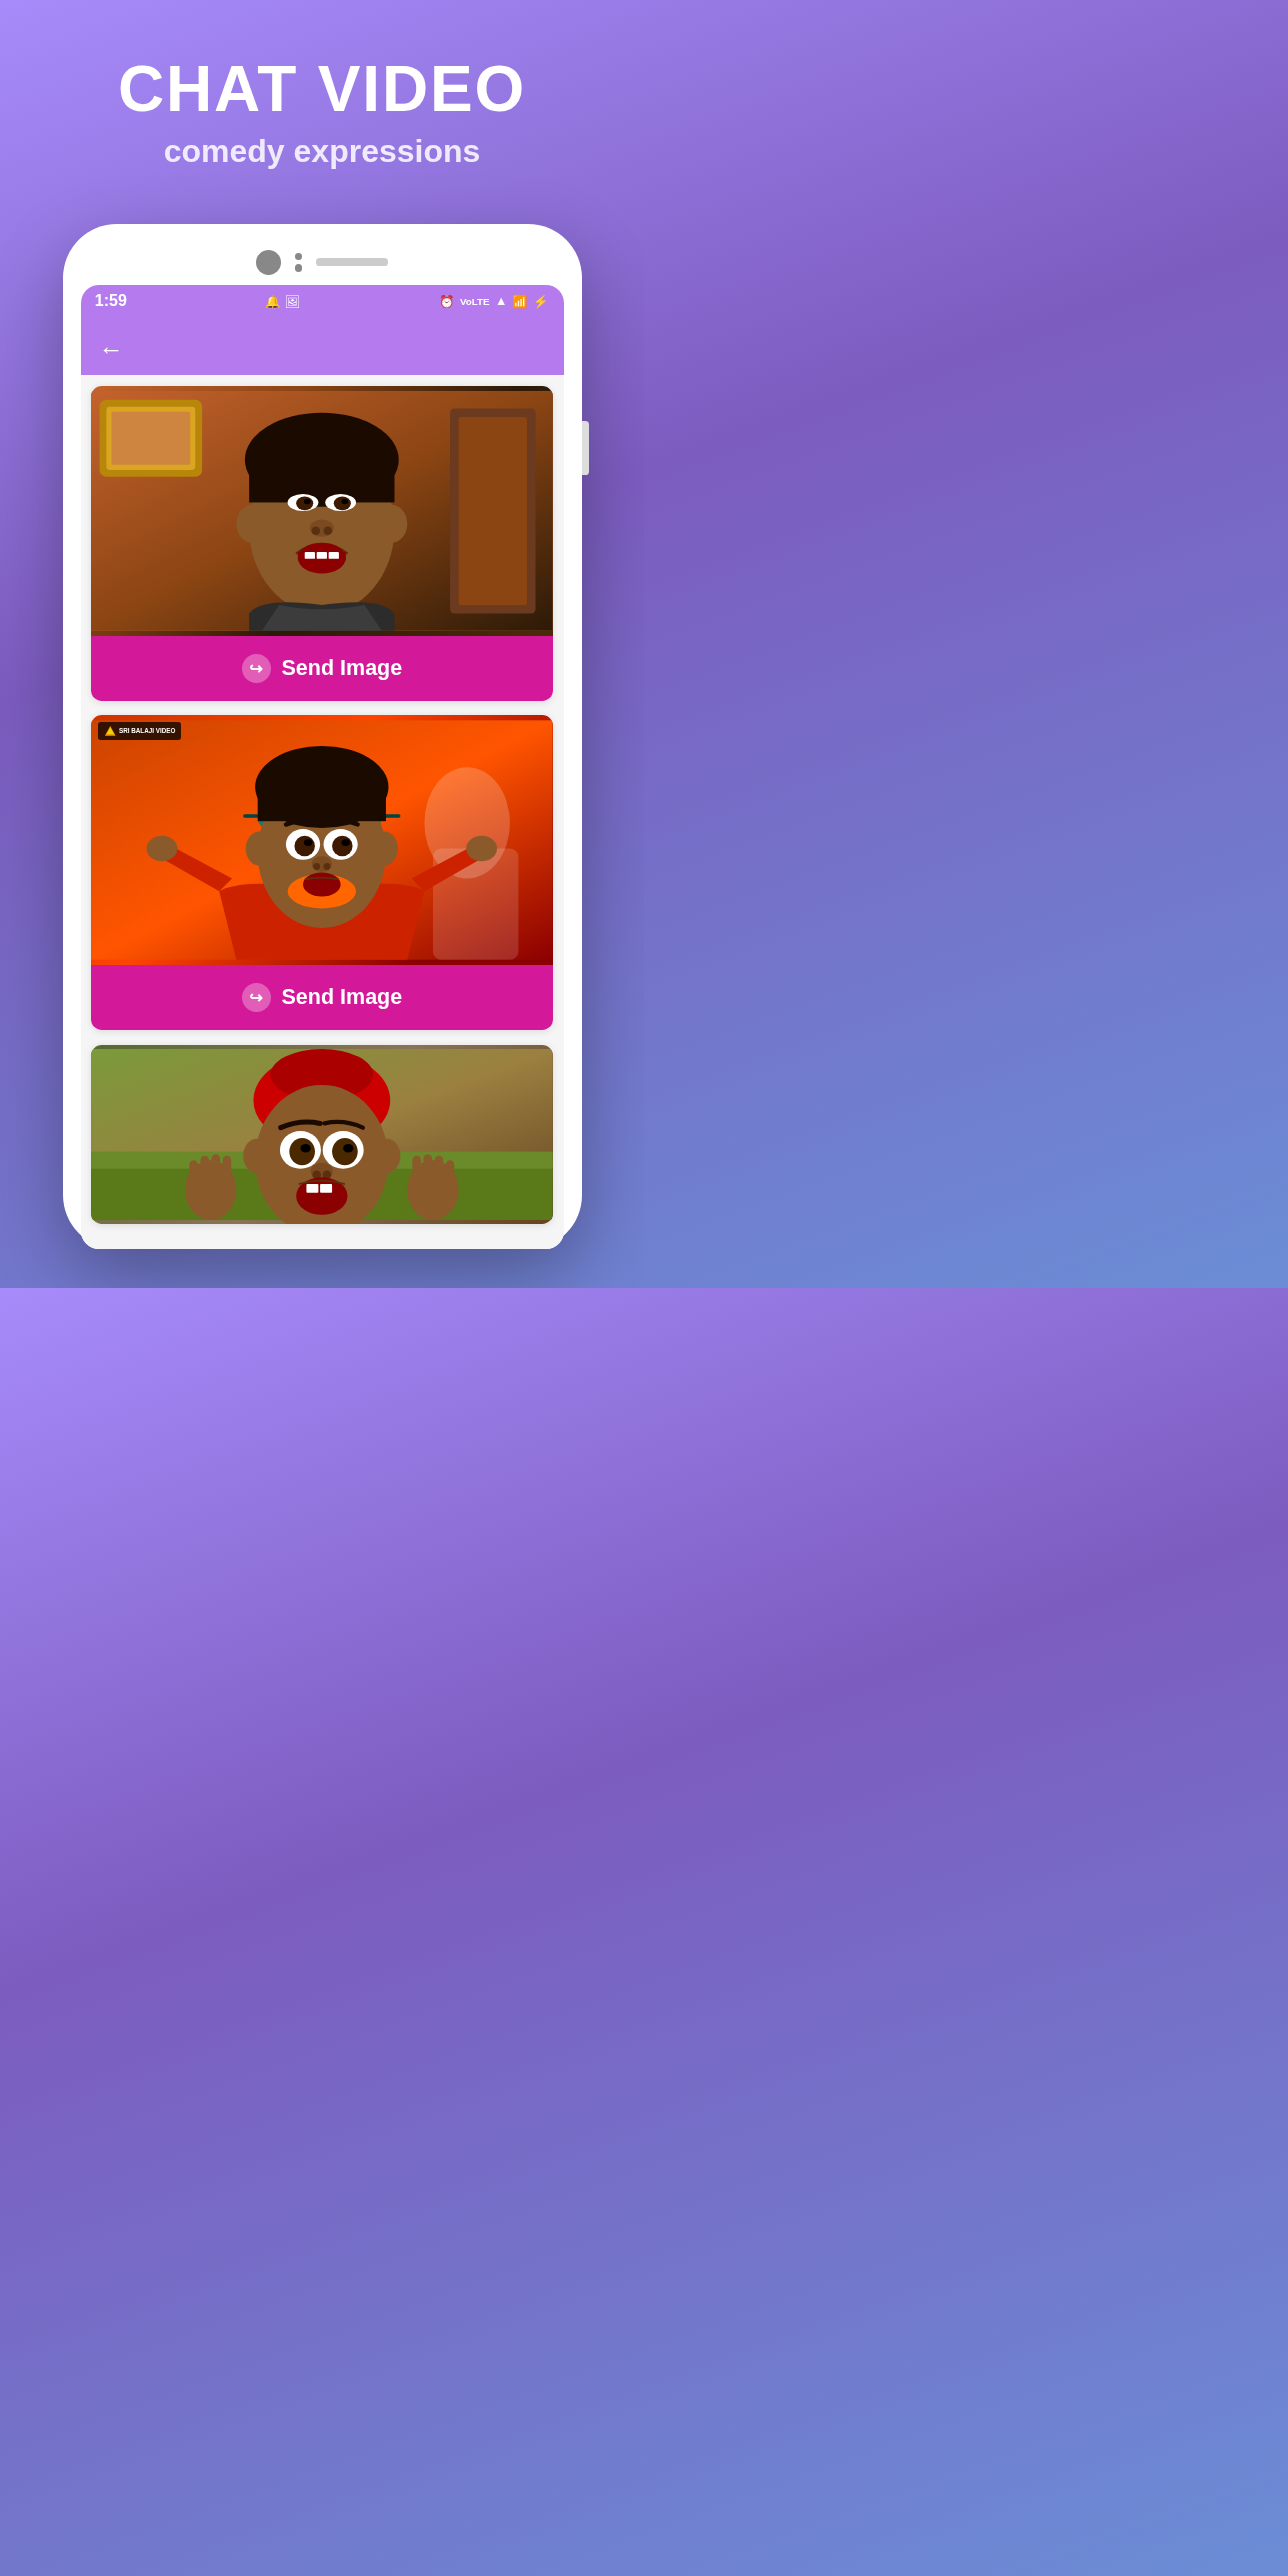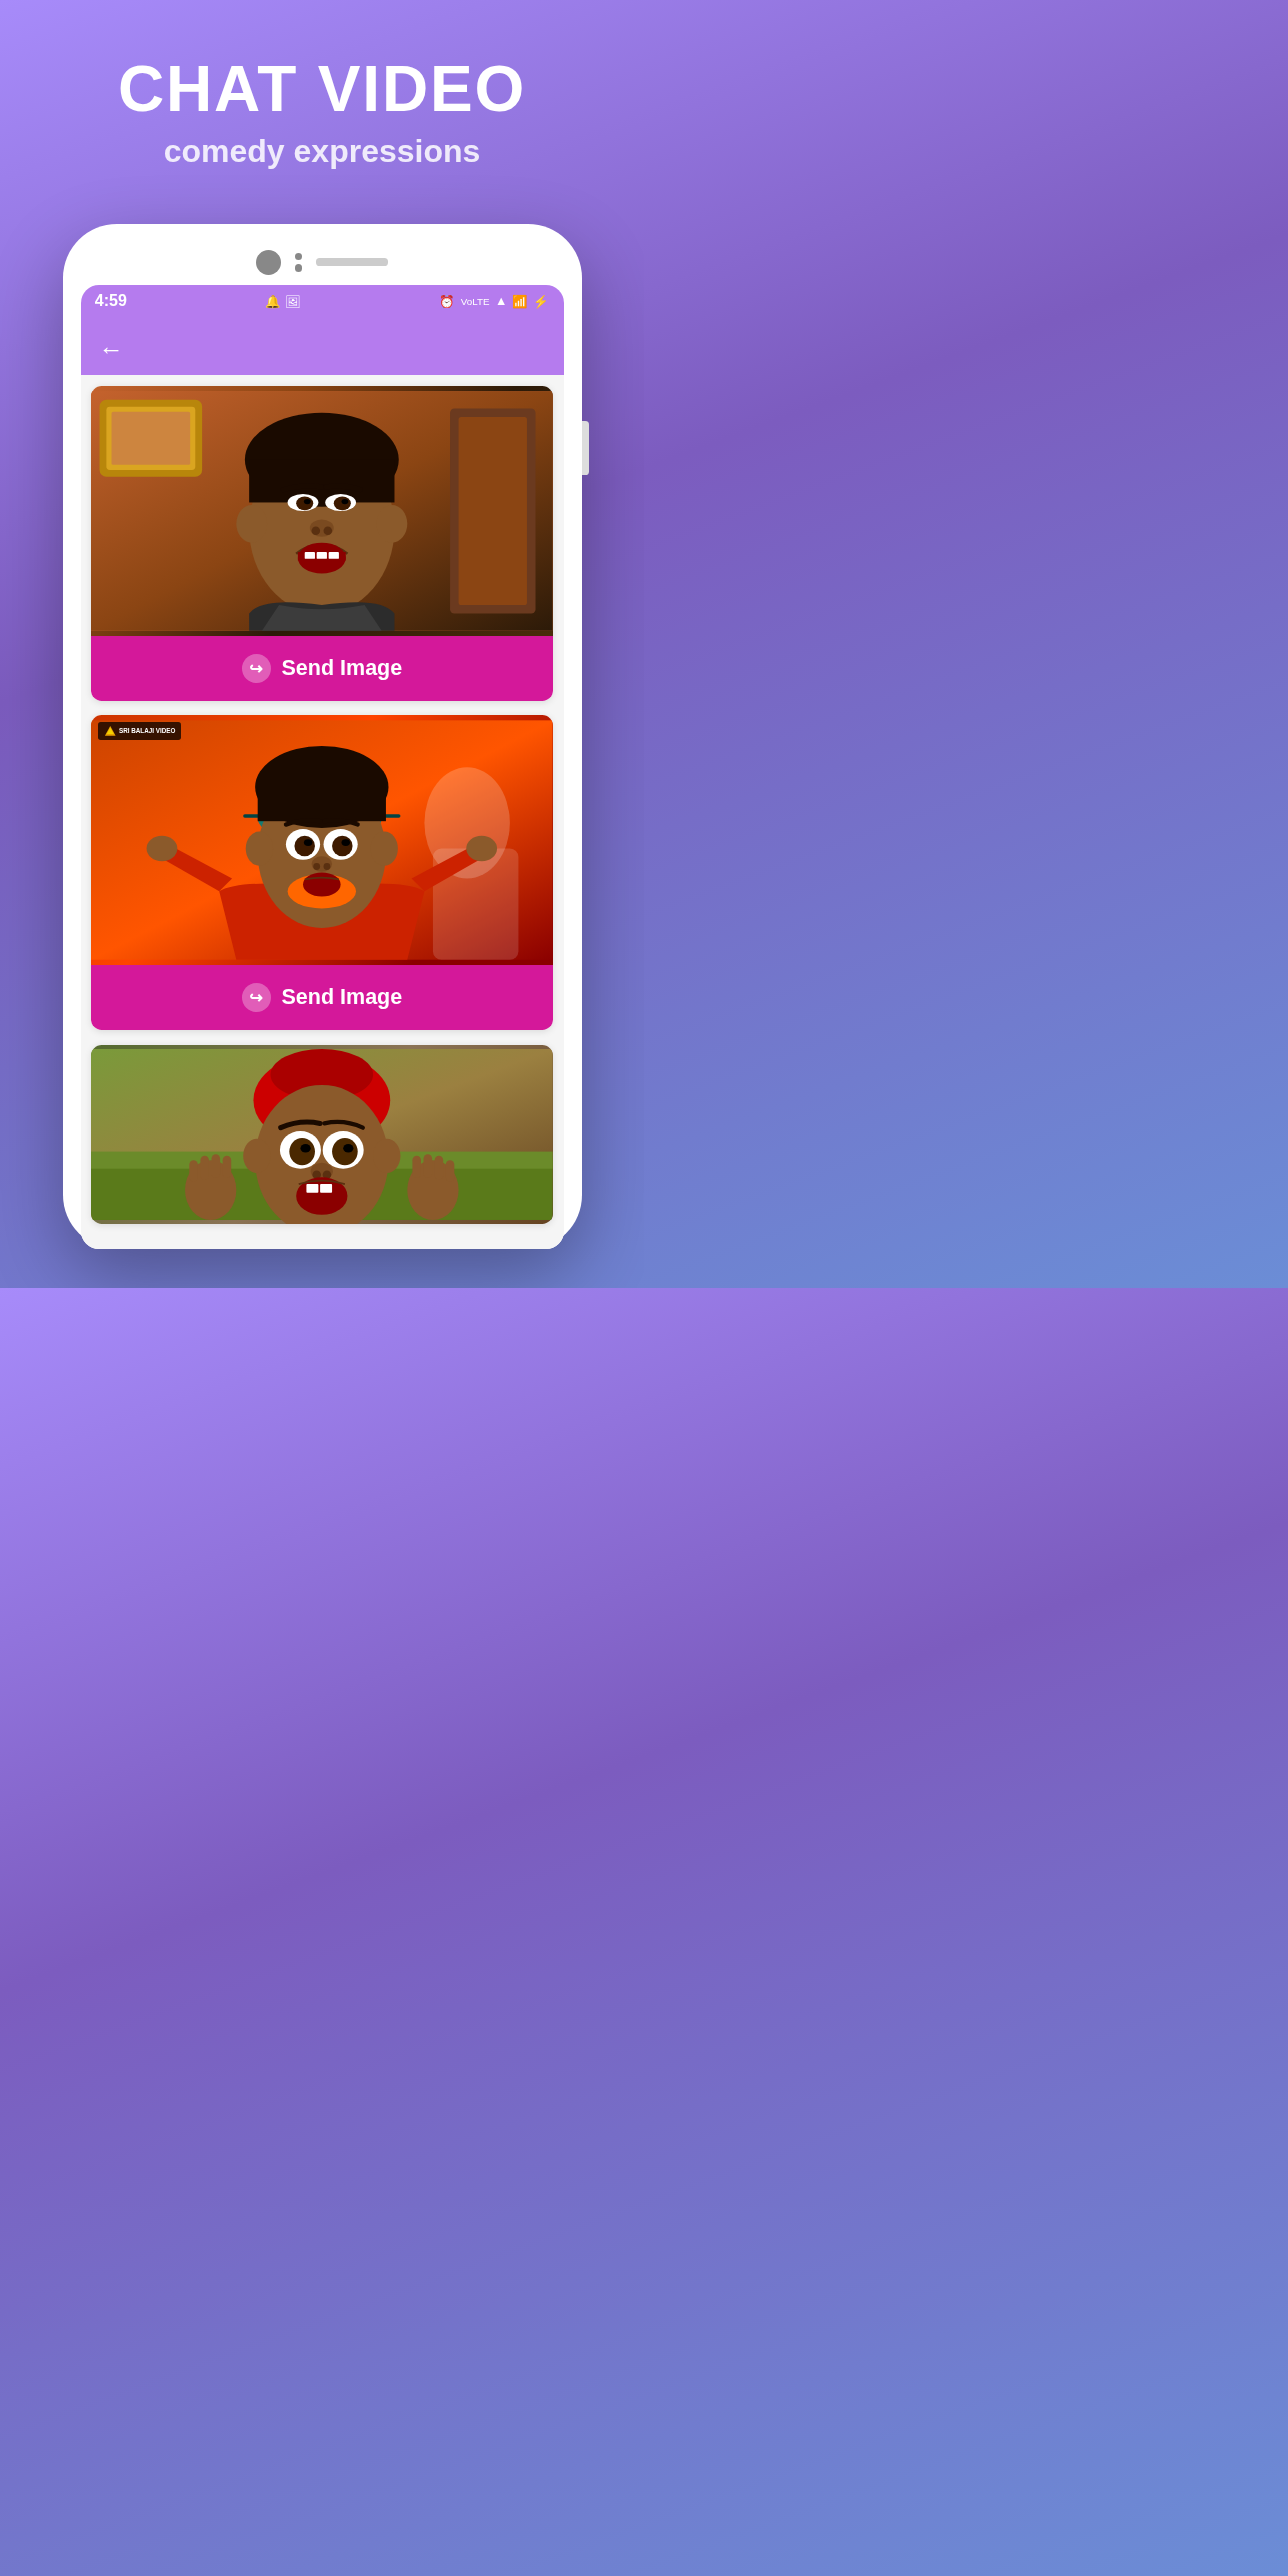--- a/index.html
+++ b/index.html
@@ -234,28 +234,28 @@
       <div class="phone-dot"></div>
     </div>
     <div class="phone-speaker"></div>
   </div>
 
   <div class="phone-side-button"></div>
 
   <div class="phone-screen">
 
     <div class="status-bar">
-      <span class="status-time">4:59</span>
+      <span class="status-time">1:59</span>
       <div class="notification-icons">
         <span class="notif-icon">🔔</span>
         <span class="notif-icon">🖼</span>
       </div>
       <div class="status-icons">
         <span class="status-icon">⏰</span>
-        <span class="status-icon" style="font-size:9.8px;font-weight:normal;text-align:center;">VoLTE</span>
+        <span class="status-icon" style="font-size:9.8px;font-weight:bold;text-align:center;">VoLTE</span>
         <span class="status-icon">▲</span>
         <span class="status-icon">📶</span>
         <span class="status-icon">⚡</span>
       </div>
     </div>
 
     <div class="app-bar">
       <span class="back-arrow">←</span>
     </div>
 

